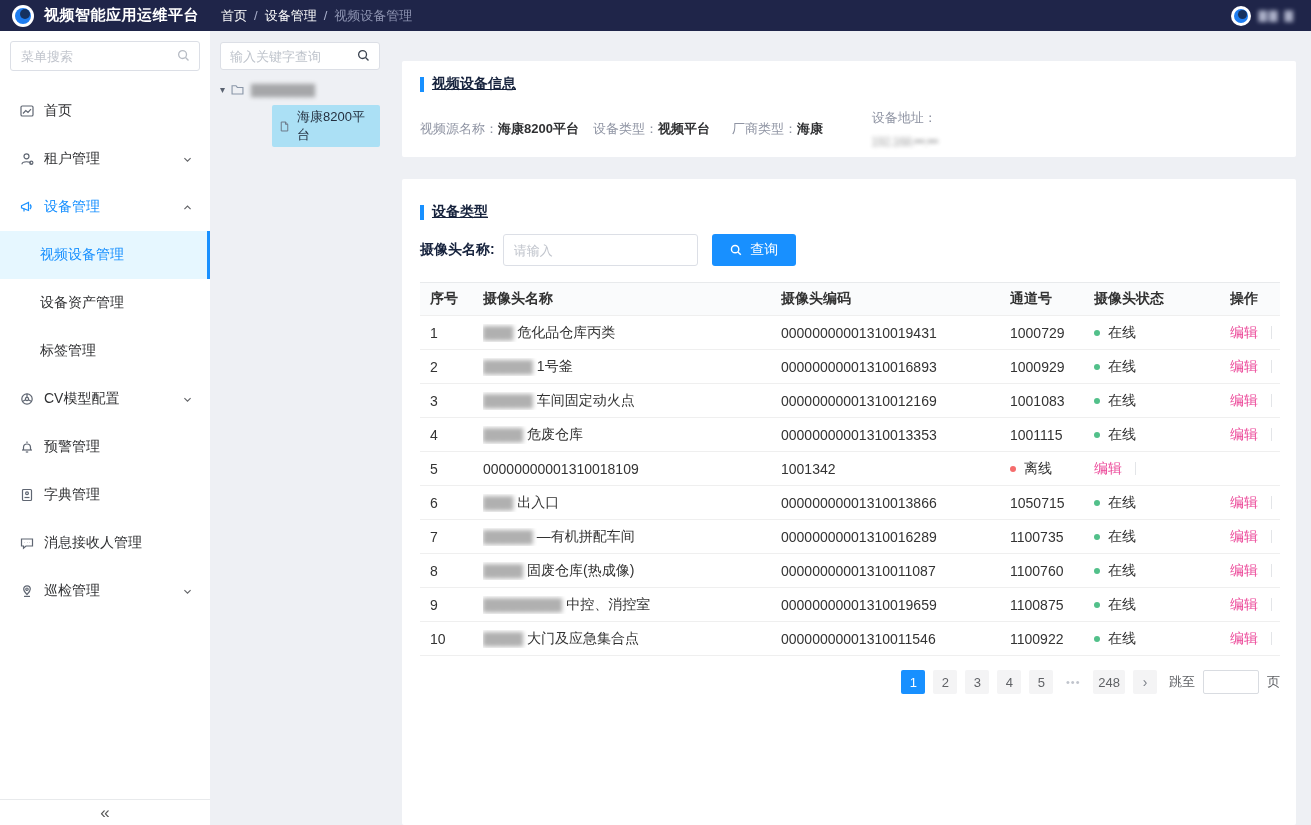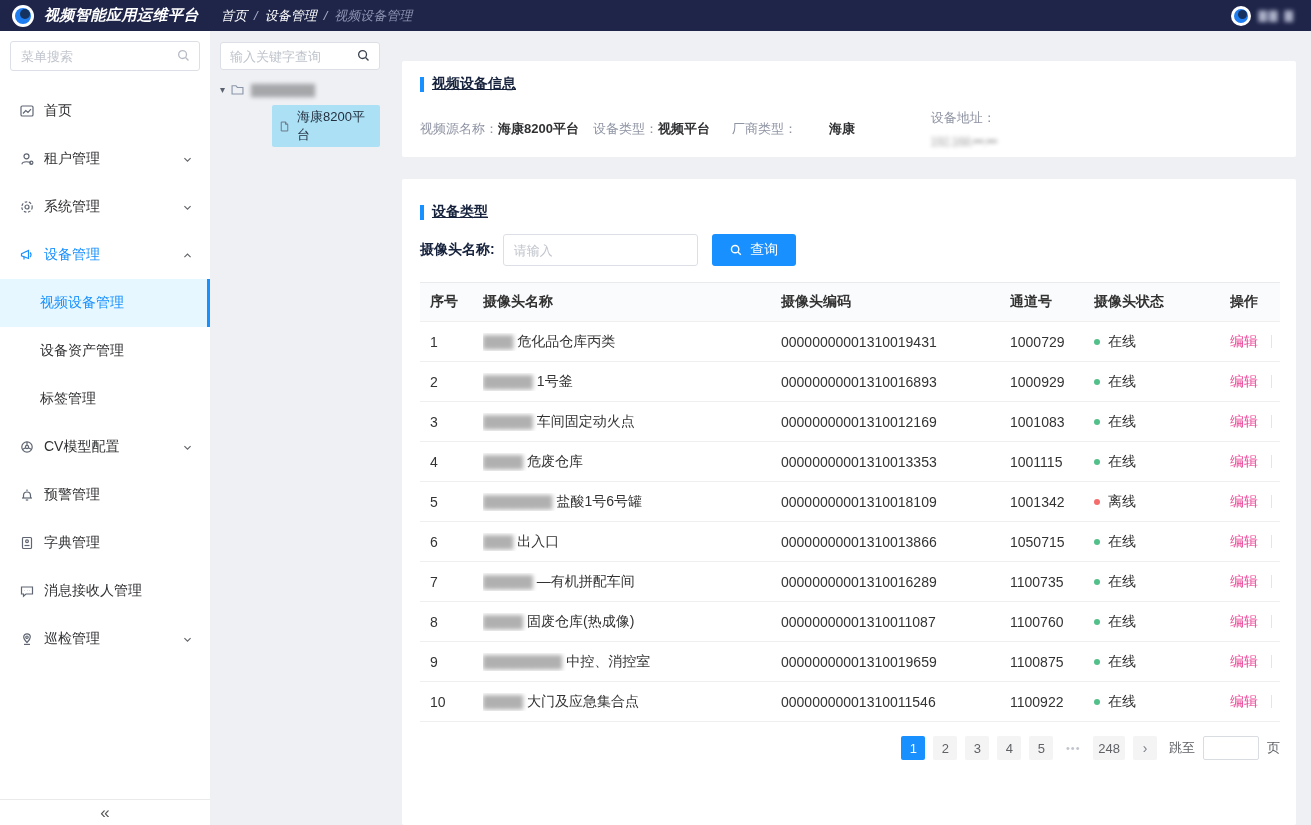--- a/index.html
+++ b/index.html
@@ -2,21 +2,21 @@
 <html><head>
 <meta charset="utf-8">
 <style>
   * { margin:0; padding:0; box-sizing:border-box; }
   html,body { width:1311px; height:825px; overflow:hidden; }
   body { font-family:"Liberation Sans","DejaVu Sans",sans-serif; background:#eef0f4; position:relative; color:#333; }
   button { font-family:inherit; cursor:pointer; }
   input { font-family:inherit; outline:none; }
 
   
-  .hdr { position:absolute; top:0; left:0; right:0; height:31px; background:#1f2549; display:flex; align-items:center;font-style:italic; }
+  .hdr { position:absolute; top:0; left:0; right:0; height:31px; background:#1f2549; display:flex; align-items:center; }
   .logo { width:22px; height:22px; border-radius:50%; background:#fff; display:flex; align-items:center; justify-content:center; margin-left:12px; flex:0 0 auto; }
   .logo .in { width:16px; height:16px; border-radius:50%; background:#1e7df0; position:relative; overflow:hidden; }
   .logo .in::after { content:""; position:absolute; width:10px; height:10px; border-radius:50%; background:#16325f; right:1px; top:1px; }
   .app-title { color:#fff; font-weight:bold; font-size:15px; margin-left:10px; letter-spacing:.5px; }
   .crumbs { margin-left:22px; font-size:13px; color:#fff; display:flex; gap:7px; align-items:center; }
   .crumbs .sep { color:#aab0cc; }
   .crumbs .cur { color:#8d93b1; }
   .hdr-right { margin-left:auto; margin-right:16px; display:flex; align-items:center; gap:8px; }
   .avatar { width:20px; height:20px; border-radius:50%; background:#fff; display:flex; align-items:center; justify-content:center; }
   .avatar .in { width:14px; height:14px; border-radius:50%; background:#1e7df0; position:relative; overflow:hidden; }
@@ -66,21 +66,21 @@
   .fld-addr .v2 { margin-top:7px; font-weight:normal; }
 
   .filter-row { margin-top:13px; display:flex; align-items:center; }
   .filter-row .flabel { font-size:14px; font-weight:bold; color:#17233d; margin-right:8px; }
   .filter-row input { width:195px; height:32px; border:1px solid #dcdfe6; border-radius:3px; padding:0 10px; font-size:13px; color:#333; }
   .filter-row input::placeholder { color:#c0c4cc; }
   .qbtn { margin-left:14px; height:32px; width:84px; background:#1890ff; color:#fff; border:none; border-radius:3px; font-size:14px; display:flex; align-items:center; justify-content:center; gap:7px; }
 
   
   .tbl { margin-top:16px; font-size:14px; }
-  .trow, .thead { display:grid; grid-template-columns:63px 298px 229px 84px 136px 1fr; align-items:center; height:40px; border-bottom:1px solid #efefef; }
+  .trow, .thead { display:grid; grid-template-columns:63px 298px 229px 84px 136px 1fr; align-items:center; height:34px; border-bottom:1px solid #efefef; }
   .thead { border-top:1px solid #e8eaec; background:#fafbfc; font-weight:bold; color:#333; }
   .c { padding-left:0; white-space:nowrap; overflow:hidden; }
   .c.no, .h.no { padding-left:10px; }
   .c.name .redact { margin-right:5px; }
   .dot { display:inline-block; width:6px; height:6px; border-radius:50%; background:#52c08a; margin-right:8px; vertical-align:1px; }
   .dot.off { background:#f56c6c; }
   .c.act a { color:#ec4899; text-decoration:none; cursor:pointer; }
   .vdiv { display:inline-block; width:1px; height:13px; background:#e3e5e8; margin-left:13px; vertical-align:-2px; }
 
   
@@ -146,34 +146,20 @@
             <circle cx="12.3" cy="11.8" r="1.6"></circle>
           </svg>
         </span>
       <span class="lbl">租户管理</span>
       <span>
           <svg width="11" height="11" viewBox="0 0 16 16" fill="none" stroke="#606266" stroke-width="1.6">
             <polyline points="3.5,6 8,10.5 12.5,6"></polyline>
           </svg>
         </span>
     </div>
-    <div class="mi">
-      <span class="ic">
-          <svg width="16" height="16" viewBox="0 0 16 16" fill="none" stroke="#5f6672" stroke-width="1.2">
-            <circle cx="8" cy="8" r="2"></circle>
-            <circle cx="8" cy="8" r="5.2" stroke-dasharray="2.6 1.7"></circle>
-          </svg>
-        </span>
-      <span class="lbl">系统管理</span>
-      <span>
-          <svg width="11" height="11" viewBox="0 0 16 16" fill="none" stroke="#606266" stroke-width="1.6">
-            <polyline points="3.5,6 8,10.5 12.5,6"></polyline>
-          </svg>
-        </span>
-    </div>
     <div class="mi parent-active">
       <span class="ic">
           <svg width="16" height="16" viewBox="0 0 16 16" fill="none" stroke="#1890ff" stroke-width="1.2">
             <path d="M2.5,6.8 L9.5,3.5 L9.5,11.5 L2.5,8.8 Z"></path>
             <path d="M11,5.5 a3.4,3.4 0 0 1 0,4.6"></path>
             <line x1="5" y1="9.6" x2="5" y2="12.6"></line>
           </svg>
         </span>
       <span class="lbl">设备管理</span>
       <span>
@@ -300,21 +286,21 @@
     </div>
     <div class="fields">
       <div class="fld" style="margin-right:14px;">
         <span class="l">视频源名称：</span>
           <span class="v">海康8200平台</span>
       </div>
       <div class="fld" style="margin-right:22px;">
         <span class="l">设备类型：</span>
           <span class="v">视频平台</span>
       </div>
-      <div class="fld" style="margin-right:75px;gap:32px;">
+      <div class="fld" style="margin-right:48px;">
         <span class="l">厂商类型：</span>
           <span class="v">海康</span>
       </div>
       <div class="fld fld-addr">
         <span class="l">设备地址：</span>
         <span class="v v2 redact">192.168.•••.•••</span>
       </div>
     </div>
   </div>
 
@@ -402,23 +388,20 @@
     <div class="c">
       <span class="dot"></span><span>在线</span>
     </div>
     <div class="c act">
       <a>编辑</a><span class="vdiv"></span>
     </div>
   </div>
 
   <div class="trow">
     <div class="c no">5</div>
-    <div class="c name">
-      <span class="redact">▇▇▇▇▇▇▇</span><span>盐酸1号6号罐</span>
-    </div>
     <div class="c">00000000001310018109</div>
     <div class="c">1001342</div>
     <div class="c">
       <span class="dot off"></span><span>离线</span>
     </div>
     <div class="c act">
       <a>编辑</a><span class="vdiv"></span>
     </div>
   </div>
 

